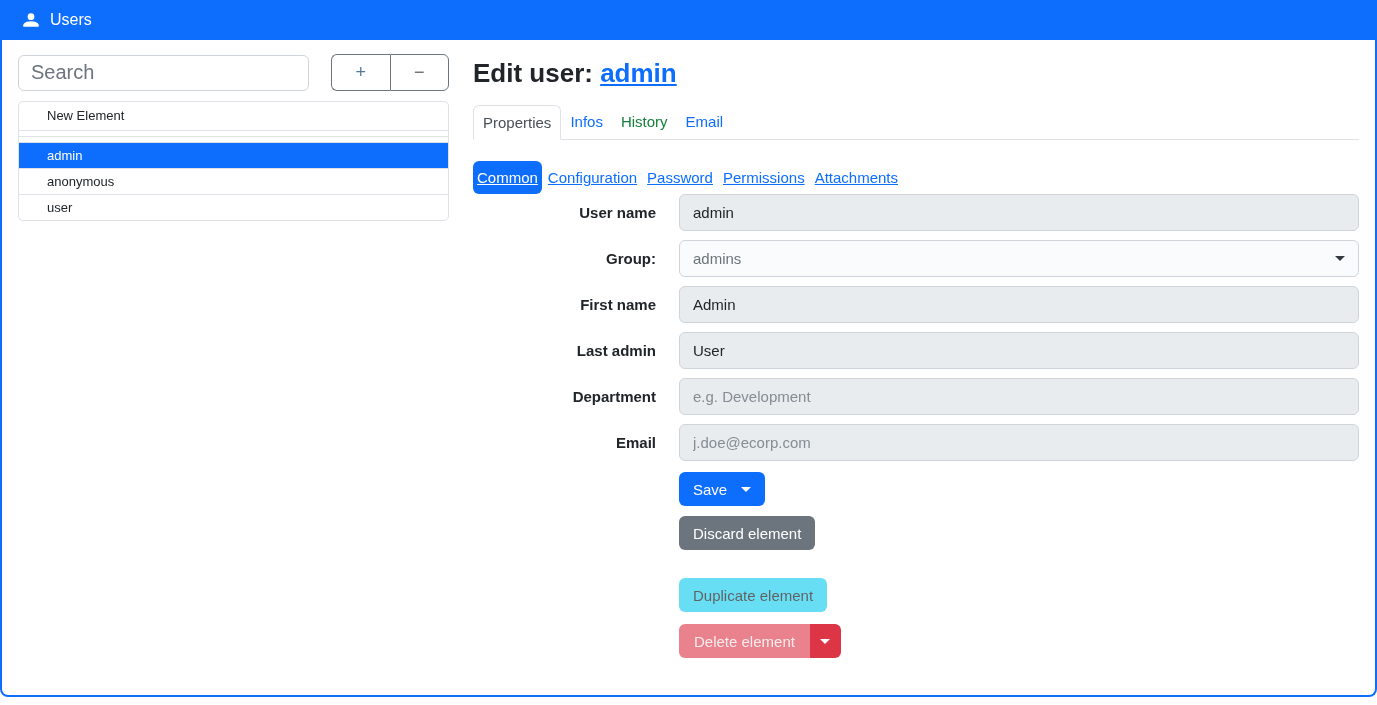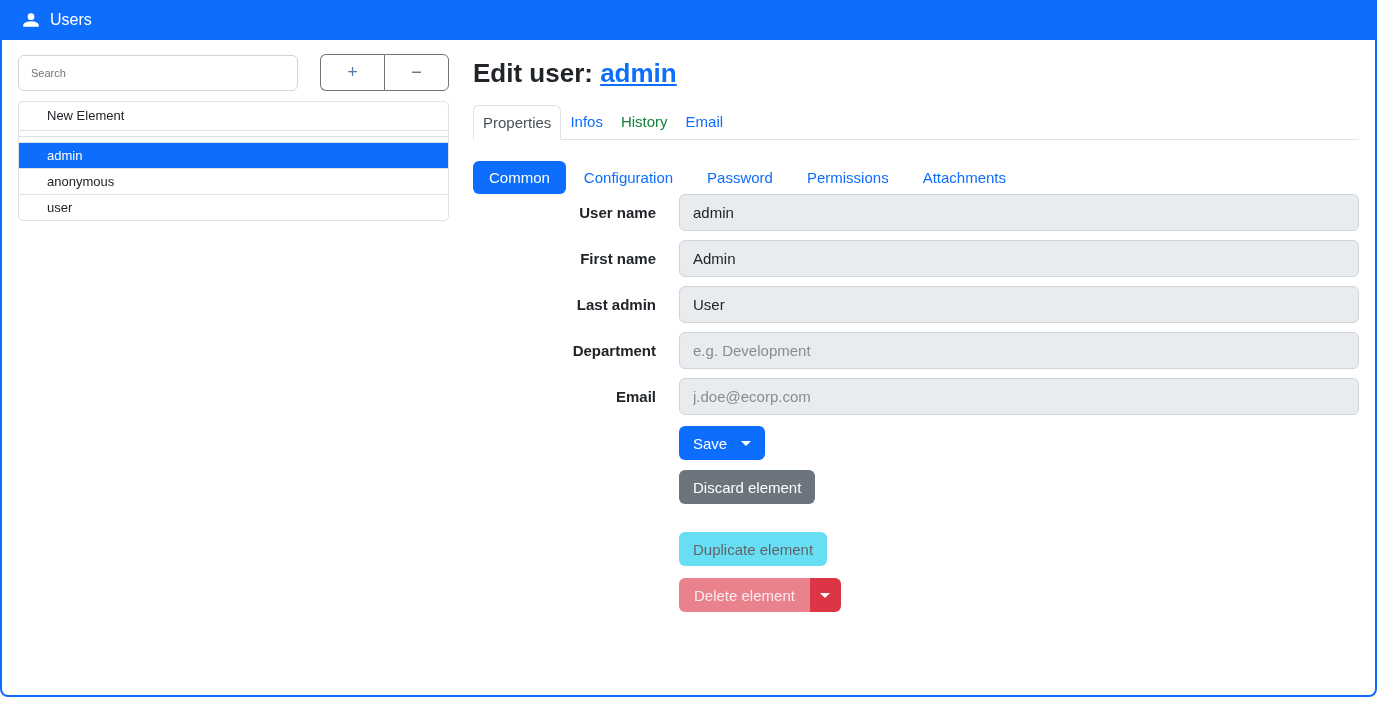--- a/index.html
+++ b/index.html
@@ -37,21 +37,21 @@
 
   
   .left-panel { width: 431px; flex: 0 0 431px; margin-right: 24px; }
   .left-toolbar { display: flex; align-items: center; }
   .search-input {
     flex: 1;
     height: 36px;
     border: 1px solid #ced4da;
     border-radius: 6px;
     padding: 0 12px;
-    font-size: 11px;
+    font-size: 20px;
     font-family: "Liberation Sans", sans-serif;
     color: #0c4a6e;
     outline: none;
   }
   .search-input::placeholder { color: #6c757d; }
   .btn-group-pm { display: flex; margin-left: 22px; width: 129px; height: 37px; }
   .btn-pm {
     flex: 1;
     background: #fff;
     border: 1px solid #6c757d;
@@ -102,26 +102,27 @@
     border: 1px solid #dee2e6;
     border-bottom: 1px solid #fff;
     border-radius: 6px 6px 0 0;
     color: #495057;
   }
   .nav-tab.link { color: #0d6efd; }
   .nav-tab.disabled { color: #15803d; cursor: default; }
 
   .nav-pills { display: flex; margin-top: 21px; }
   .pill {
-    padding: 8px 16px;
+    padding: 8px 4px;
     font-size: 15px;
     border-radius: 6px;
     color: #0d6efd;
     cursor: pointer;
     margin-right: 2px;
+    text-decoration: underline;
   }
   .pill.active { background: #0d6efd; color: #fff; }
 
   
   .form-area { }
   .form-row { display: flex; align-items: center; margin-bottom: 9px; }
   .form-label {
     width: 206px;
     flex: 0 0 206px;
     text-align: right;
@@ -272,20 +273,27 @@
       <div class="pill">Attachments</div>
     </div>
 
     <div class="form-area">
 
       <div class="form-row">
         <div class="form-label">User name</div>
         <input class="form-control" type="text" value="admin" style="">
       </div>
 
+      <div class="form-row">
+        <div class="form-label">Group:</div>
+        <div class="select-wrap">
+          <div class="form-select">admins</div>
+          <span class="select-caret"></span>
+        </div>
+      </div>
 
       <div class="form-row">
         <div class="form-label">First name</div>
         <input class="form-control" type="text" value="Admin" style="">
       </div>
 
       <div class="form-row">
         <div class="form-label">Last admin</div>
         <input class="form-control" type="text" value="User" style="">
       </div>

